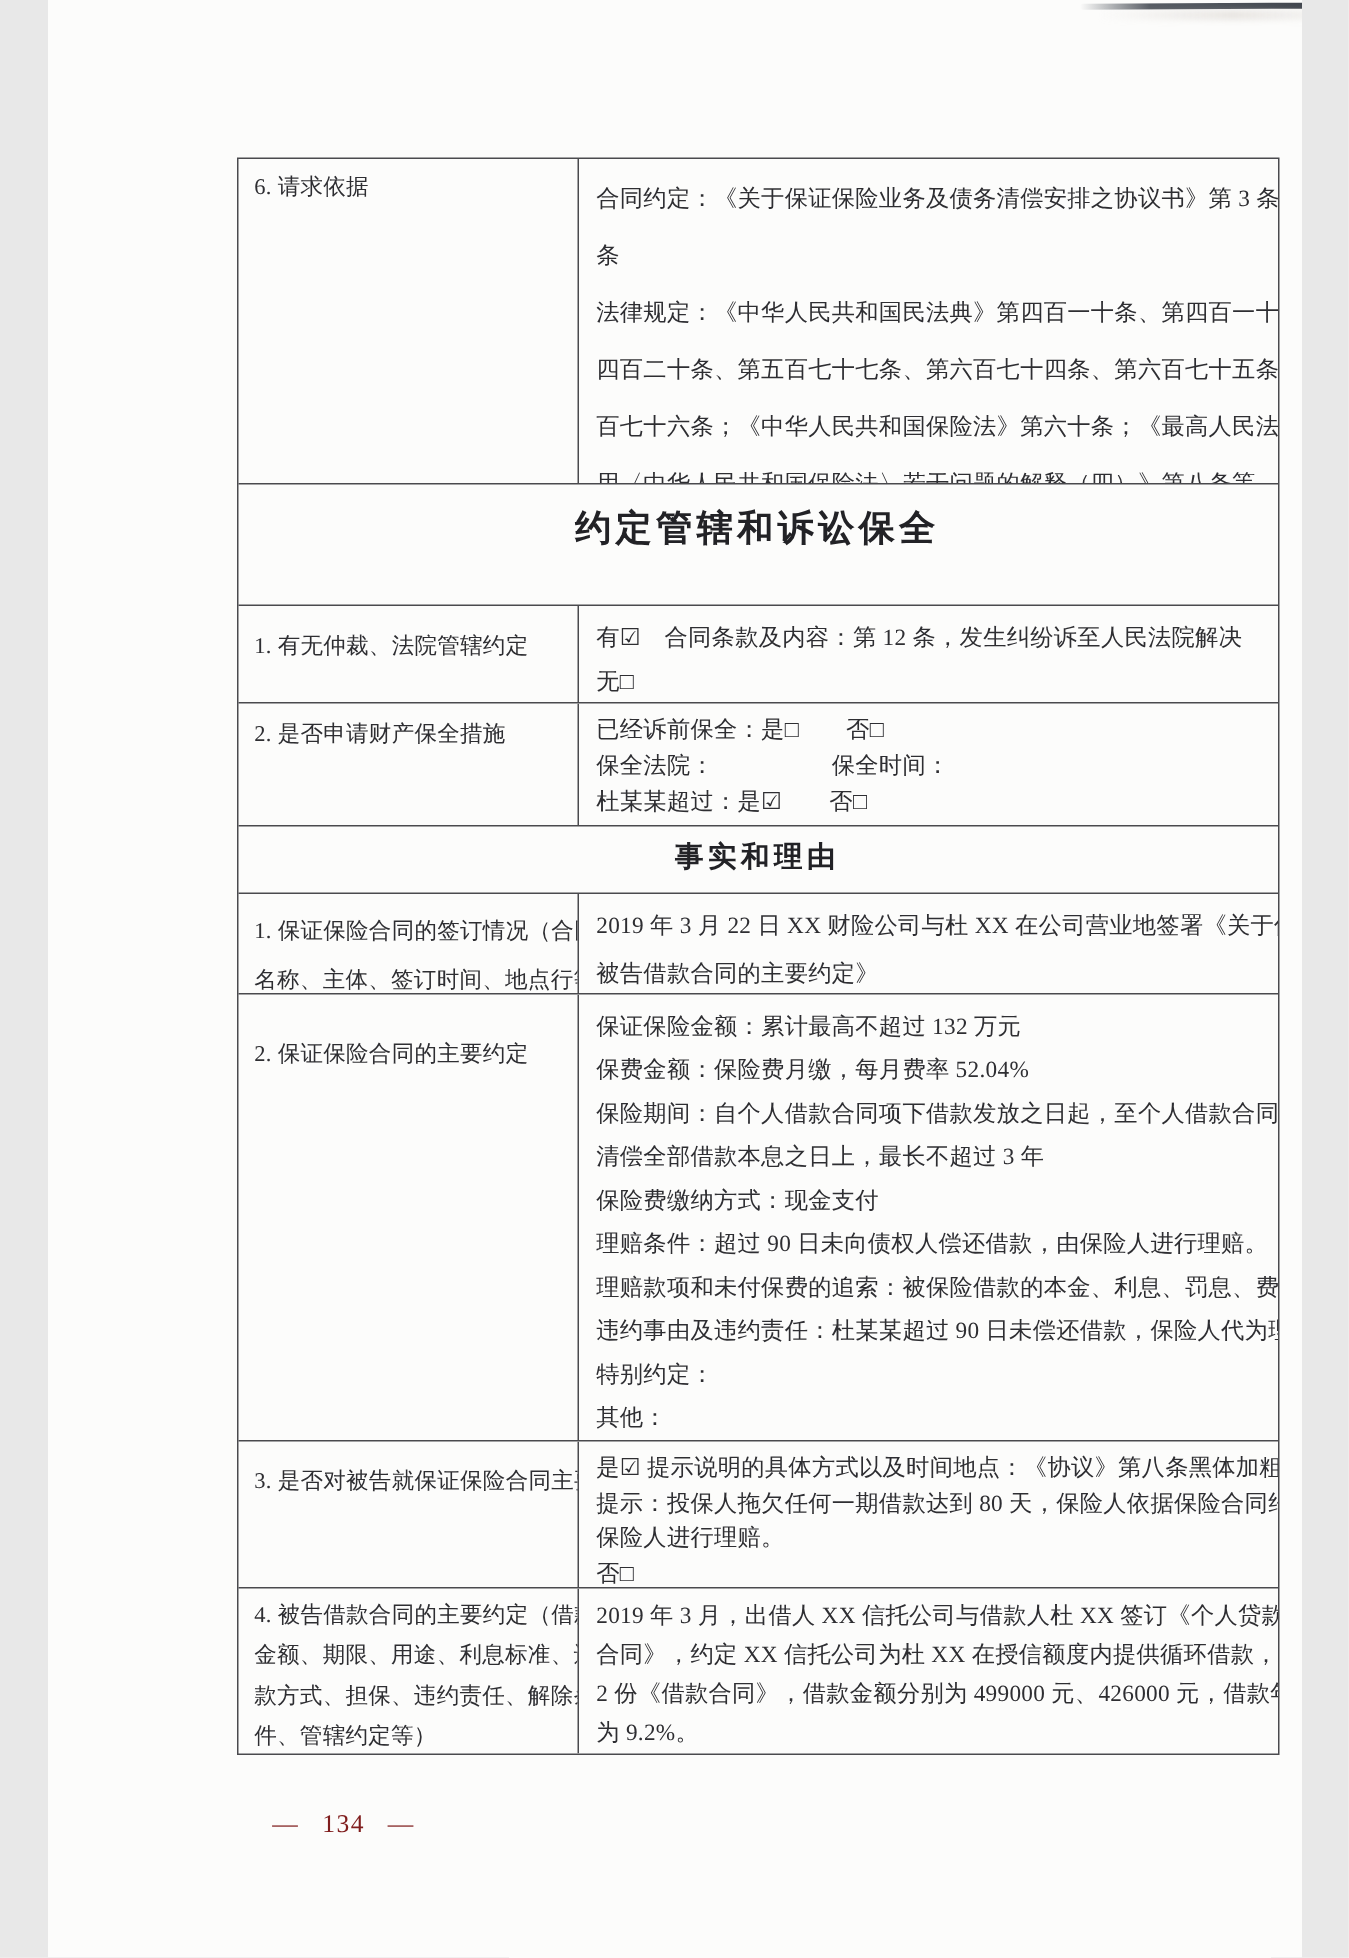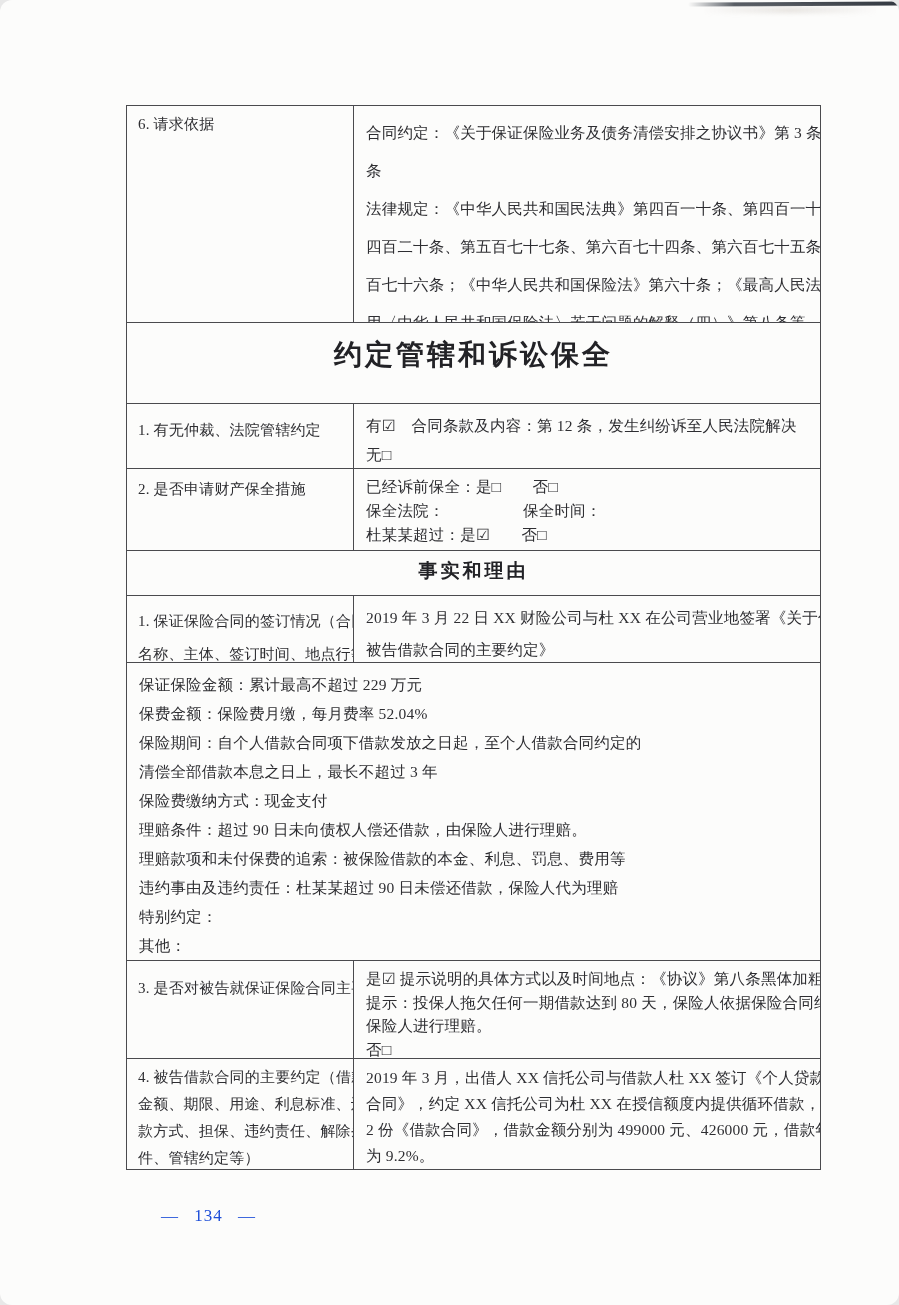--- a/index.html
+++ b/index.html
@@ -1,21 +1,20 @@
 <!DOCTYPE html>
 <html><head>
 <meta charset="utf-8">
 <style>
   html,body{margin:0;padding:0;background:#e8e8e8;}
   .page{
-    position:relative; width:899px; height:1305px; margin:0 auto;
+    position:relative; width:836px; height:1305px; margin:0 auto;
     background:#fcfcfb; overflow:hidden;
     font-family:"Liberation Serif","DejaVu Serif",serif;
     color:#2e2e32;
-    border-radius:12px;
   }
   
   .artifact-top{
     position:absolute; top:2px; left:688px; width:211px; height:4px;
     background:linear-gradient(to right, rgba(70,78,88,0), rgba(58,64,73,.85) 22%, rgba(42,48,56,.95));
     transform:rotate(-0.25deg); border-radius:2px;
   }
   .artifact-top-soft{
     position:absolute; top:7px; left:700px; width:180px; height:6px;
     background:linear-gradient(to right, rgba(205,198,192,0), rgba(205,198,192,.45), rgba(205,198,192,0));
@@ -31,21 +30,21 @@
   .cell{box-sizing:border-box; overflow:hidden;}
   .label-cell{width:227px; border-right:1px solid #4a4a4e; padding:0 8px 0 11px; font-size:15px;}
   .content-cell{flex:1; padding:0 6px 0 12px; font-size:15.5px;}
   .ln{white-space:nowrap; letter-spacing:.2px;}
   .lbl-ln{white-space:nowrap; letter-spacing:.2px;}
 
   
   .header-row{display:block; border-bottom:1px solid #4a4a4e; box-sizing:border-box; text-align:center;}
   .header-row .title{font-weight:bold; letter-spacing:3px; color:#222226;}
   .hdr-jurisdiction{height:81px;}
-  .hdr-jurisdiction .title{font-size:28px; padding-top:13px;}
+  .hdr-jurisdiction .title{font-size:24px; padding-top:13px;}
   .hdr-facts{height:45px;}
   .hdr-facts .title{font-size:19px; padding-top:7px;}
 
   
   .r-basis{height:217px;}
   .r-basis .label-cell{padding-top:9px;}
   .r-basis .ln{line-height:38px;}
   .r-basis .content-cell{padding-top:8px;}
 
   .r-arb{height:65px;}
@@ -75,22 +74,22 @@
   .r-f3 .ln{line-height:23.5px;}
   .r-f3 .content-cell{padding-top:6px;}
 
   .r-f4{height:110px;}
   .r-f4 .label-cell{padding-top:5px;}
   .r-f4 .lbl-ln{line-height:27px;}
   .r-f4 .ln{line-height:26px;}
   .r-f4 .content-cell{padding-top:6px;}
 
   .page-number{
-    position:absolute; left:161px; top:1206px;
-    font-size:17px; letter-spacing:1px; word-spacing:10px; color:#1d4ed8;
+    position:absolute; left:150px; top:1206px;
+    font-size:17px; letter-spacing:1px; word-spacing:10px; color:#7f1d1d;
   }
 </style>
 </head>
 <body>
 
 <div class="page">
 
   <div class="artifact-top"></div>
   <div class="artifact-top-soft"></div>
 
@@ -144,22 +143,25 @@
         <div class="lbl-ln">1. 保证保险合同的签订情况（合同</div>
         <div class="lbl-ln">名称、主体、签订时间、地点行等）</div>
       </div>
       <div class="cell content-cell">
         <div class="ln">2019 年 3 月 22 日 XX 财险公司与杜 XX 在公司营业地签署《关于保证保险业</div>
         <div class="ln">被告借款合同的主要约定》</div>
       </div>
     </div>
 
     <div class="row r-f2">
-      <div class="cell content-cell">
-        <div class="ln">保证保险金额：累计最高不超过 229 万元</div>
+      <div class="cell label-cell">
+        <div class="lbl-ln">2. 保证保险合同的主要约定</div>
+      </div>
+      <div class="cell content-cell">
+        <div class="ln">保证保险金额：累计最高不超过 132 万元</div>
         <div class="ln">保费金额：保险费月缴，每月费率 52.04%</div>
         <div class="ln">保险期间：自个人借款合同项下借款发放之日起，至个人借款合同约定的</div>
         <div class="ln">清偿全部借款本息之日上，最长不超过 3 年</div>
         <div class="ln">保险费缴纳方式：现金支付</div>
         <div class="ln">理赔条件：超过 90 日未向债权人偿还借款，由保险人进行理赔。</div>
         <div class="ln">理赔款项和未付保费的追索：被保险借款的本金、利息、罚息、费用等</div>
         <div class="ln">违约事由及违约责任：杜某某超过 90 日未偿还借款，保险人代为理赔</div>
         <div class="ln">特别约定：</div>
         <div class="ln">其他：</div>
       </div>

